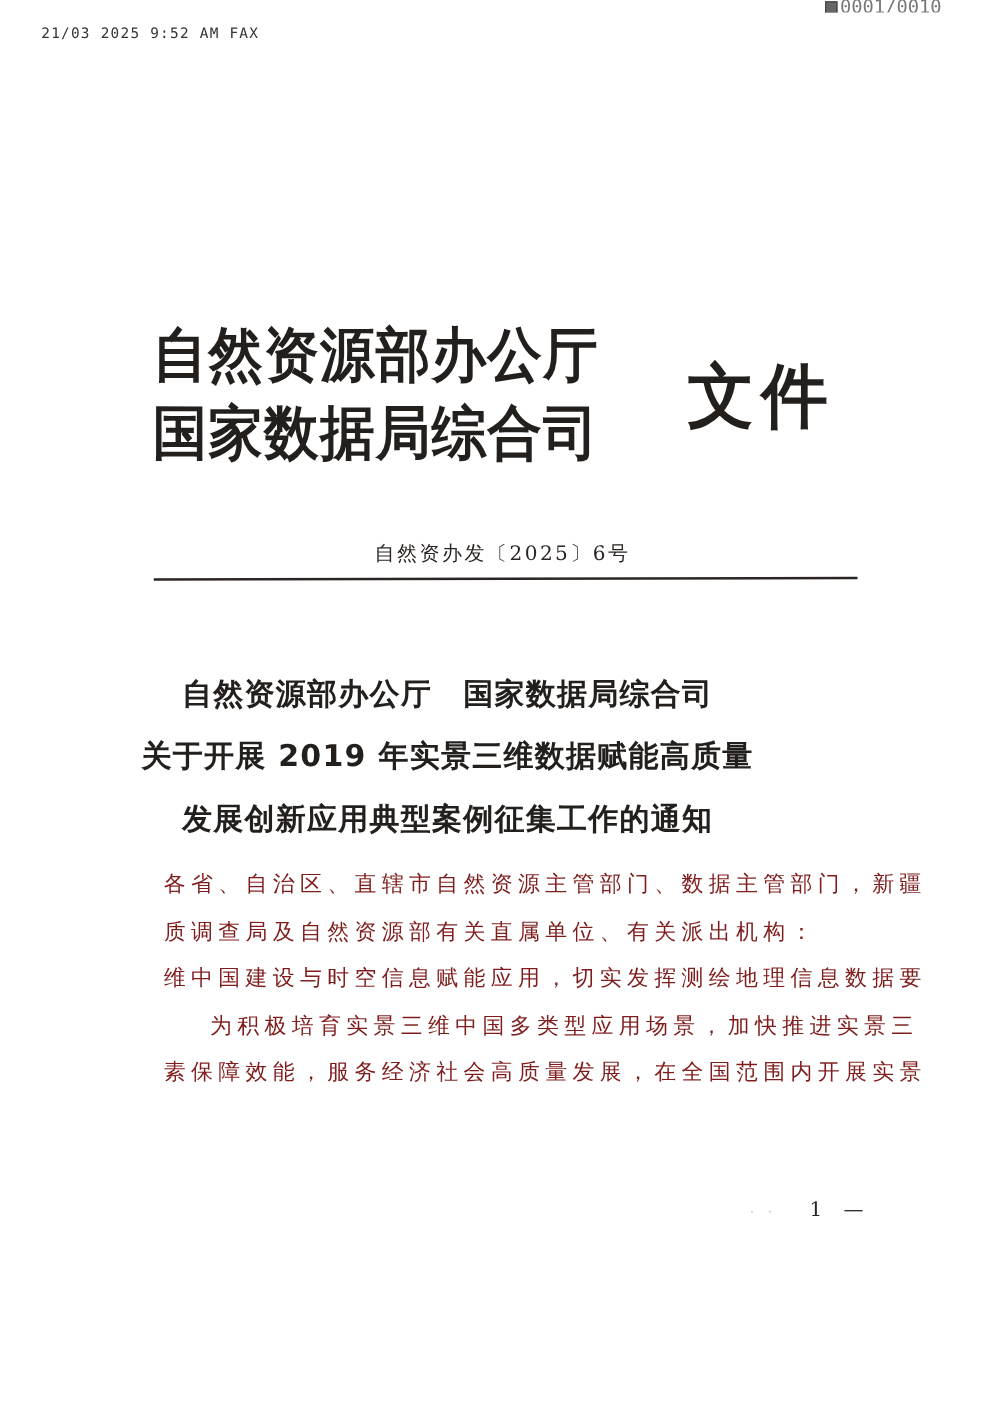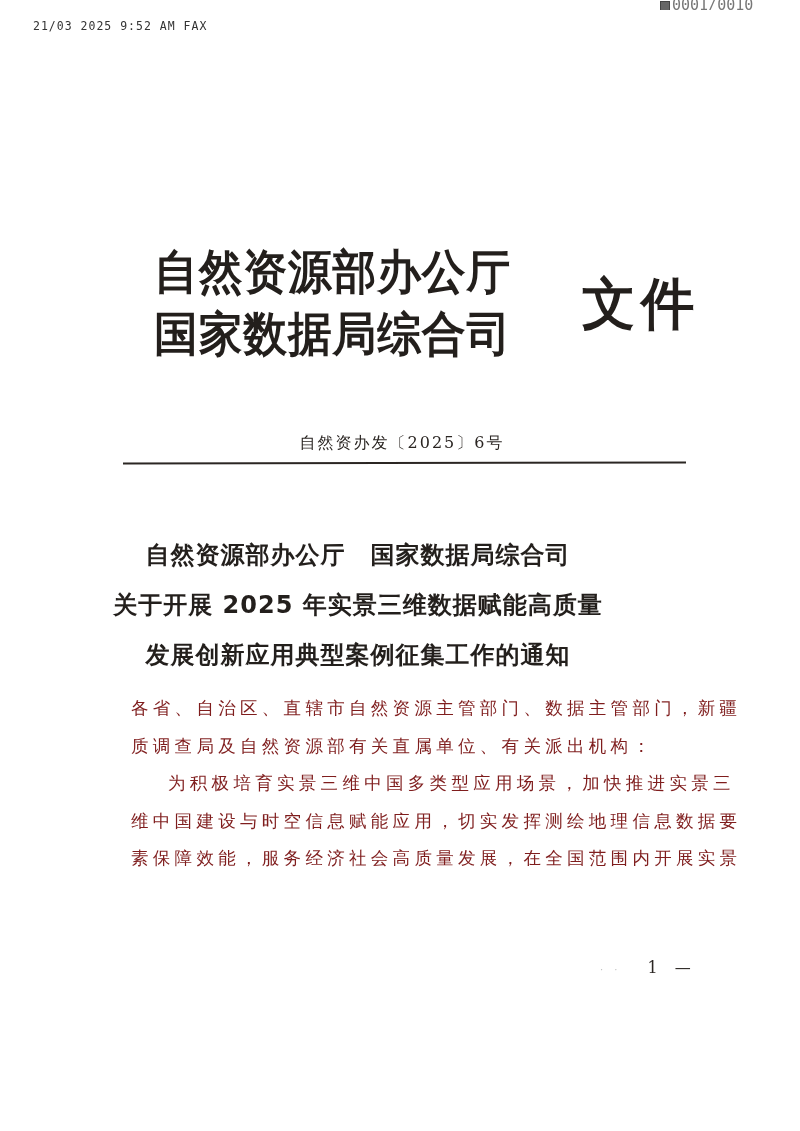--- a/index.html
+++ b/index.html
@@ -40,24 +40,23 @@
       width: 8px;
       height: 8px;
       border: 1px solid #444;
       margin-right: 2px;
       vertical-align: -1px;
       background: #666;
     }
     .red-head {
       position: absolute;
       left: 122px;
-      top: 241px;
+      top: 254px;
       width: 580px;
       height: 120px;
-      margin-left: 32px;
     }
     .red-head .orgs {
       position: absolute;
       left: 0;
       top: 0;
       font-size: 47px;
       line-height: 62px;
       font-weight: bold;
       letter-spacing: 1px;
       color: #231f1c;
@@ -167,31 +166,31 @@
   </div>
   <div class="wenjian">文件</div>
 </div>
 
 <div class="doc-number">自然资办发〔2025〕6号</div>
 
 <div class="rule"></div>
 
 <div class="title-block">
   <div>自然资源部办公厅　国家数据局综合司</div>
-  <div>关于开展 2025 年实景三维数据赋能高质量</div>
+  <div>关于开展 2019 年实景三维数据赋能高质量</div>
   <div>发展创新应用典型案例征集工作的通知</div>
 </div>
 
 <div class="body-text">
   <p>
     <span class="line">各省、自治区、直辖市自然资源主管部门、数据主管部门，新疆</span>
     <span class="line">质调查局及自然资源部有关直属单位、有关派出机构：</span>
   </p>
   <p>
+    <span class="line">维中国建设与时空信息赋能应用，切实发挥测绘地理信息数据要</span>
     <span class="line indent">为积极培育实景三维中国多类型应用场景，加快推进实景三</span>
-    <span class="line">维中国建设与时空信息赋能应用，切实发挥测绘地理信息数据要</span>
     <span class="line">素保障效能，服务经济社会高质量发展，在全国范围内开展实景</span>
   </p>
 </div>
 
 <div class="page-footer">
   <span class="dots">· ·</span><span>1 —</span>
 </div>
 
 </body></html>

